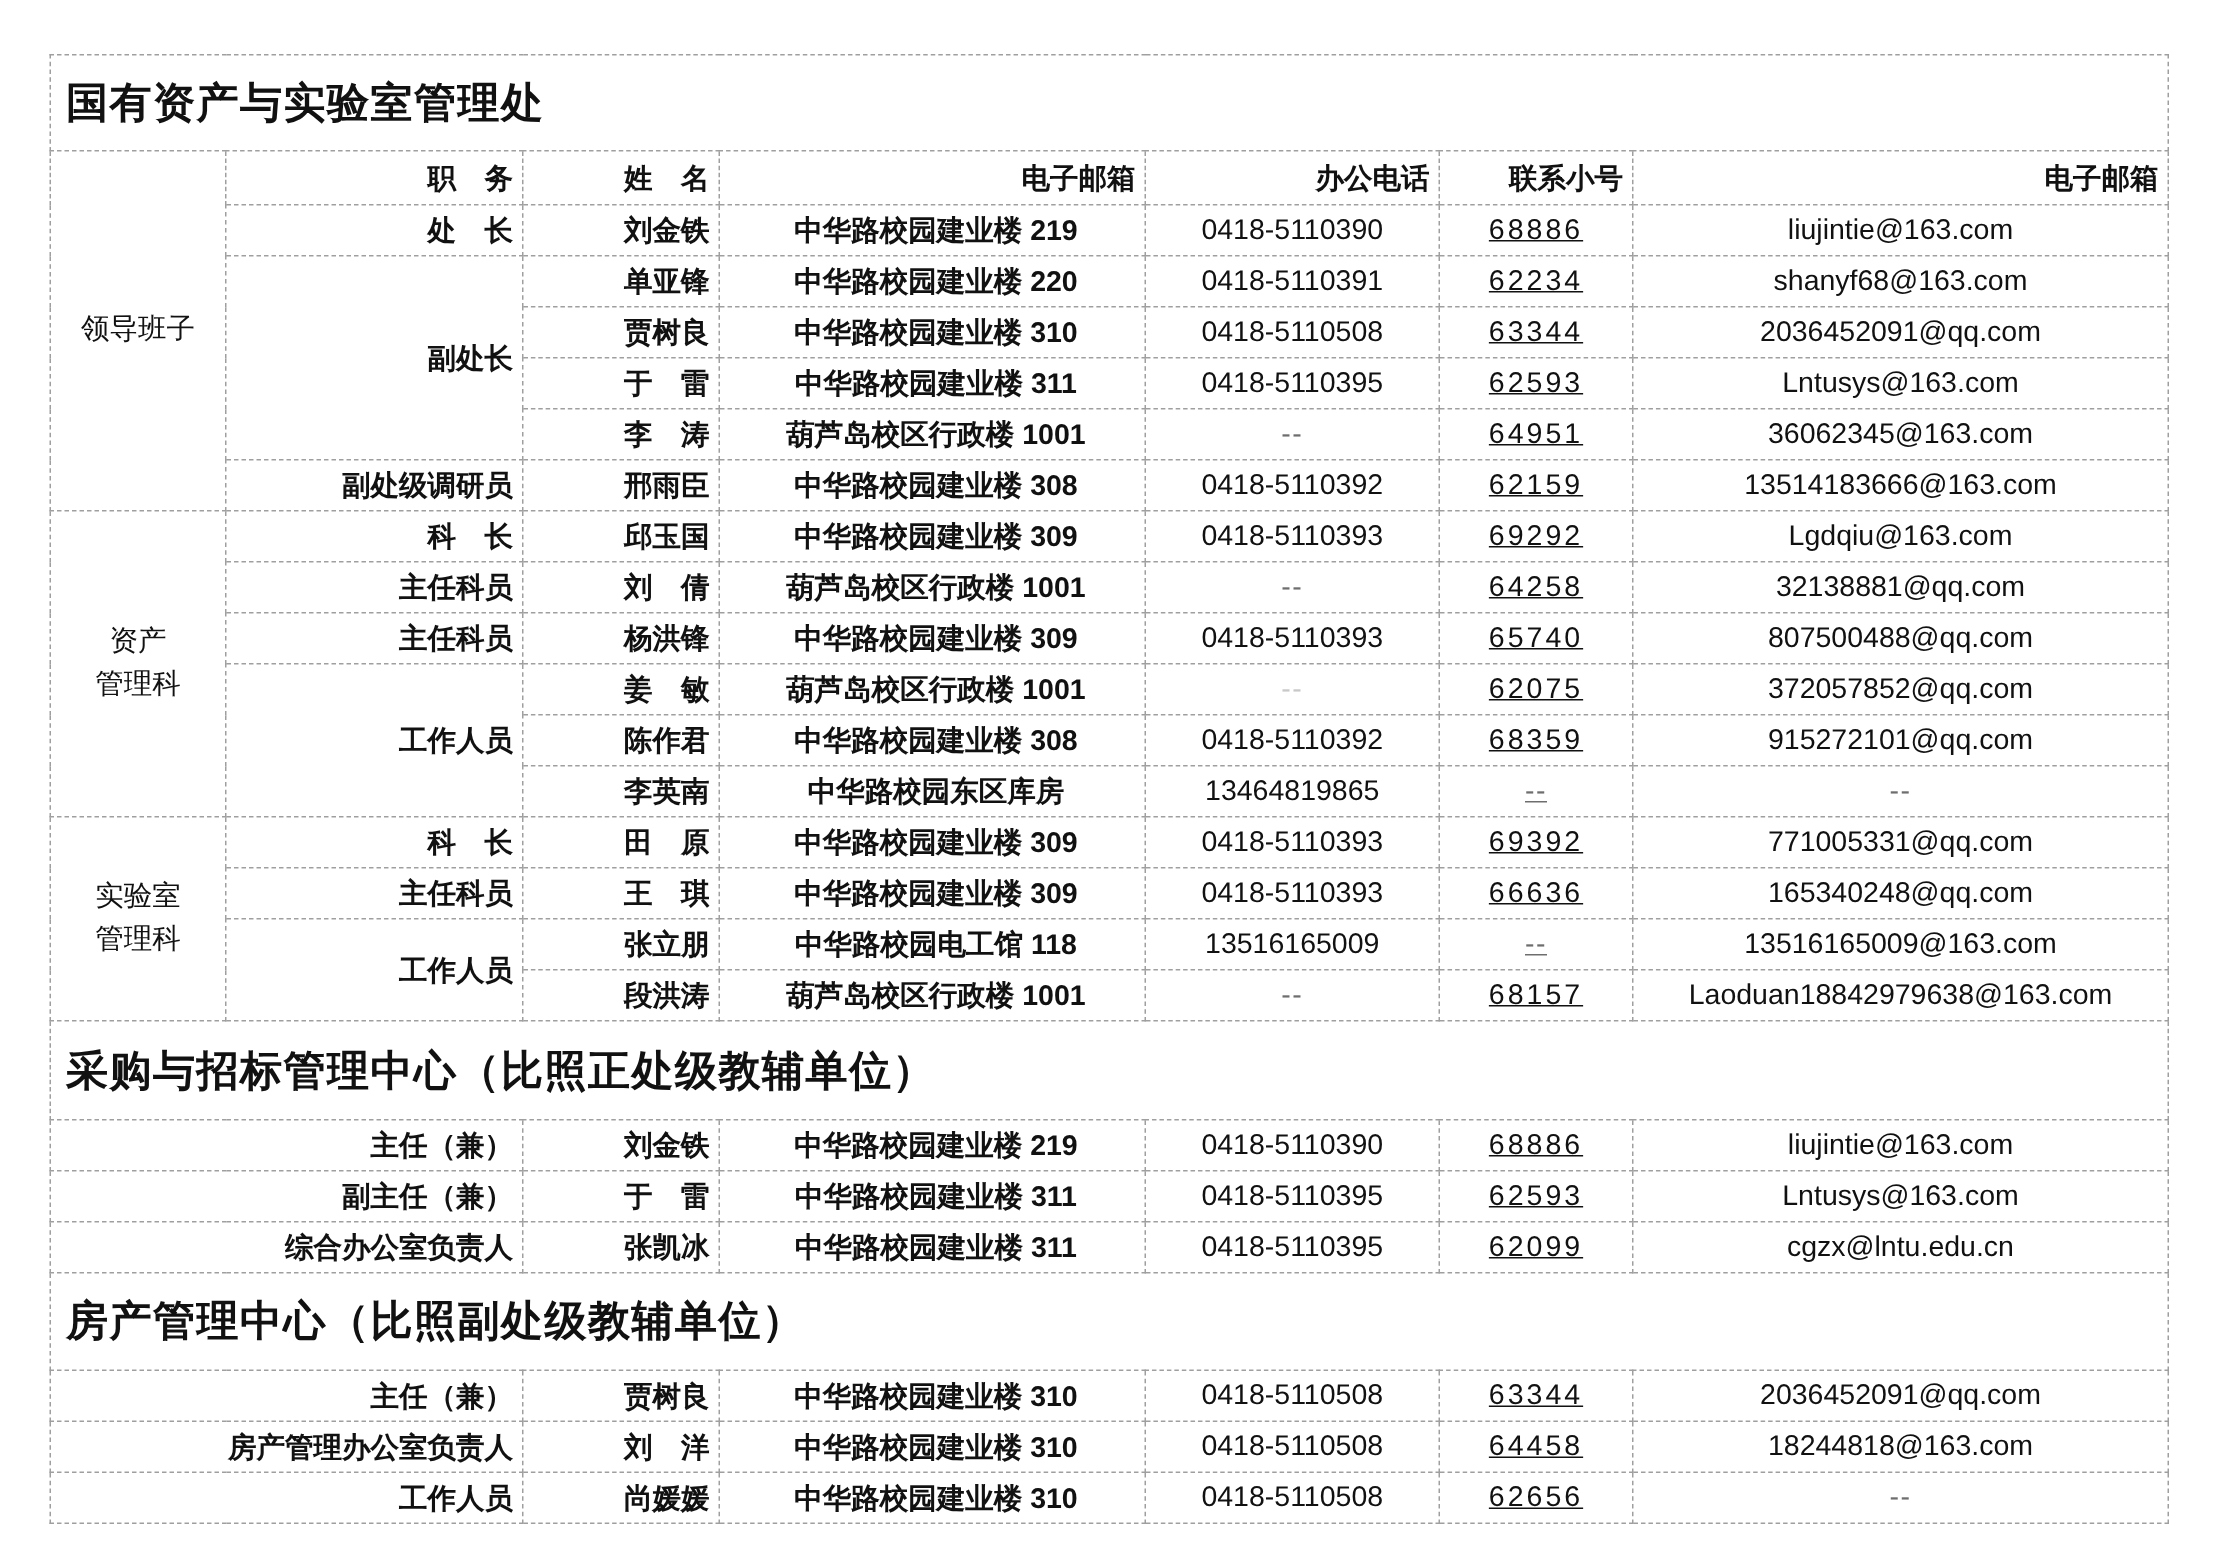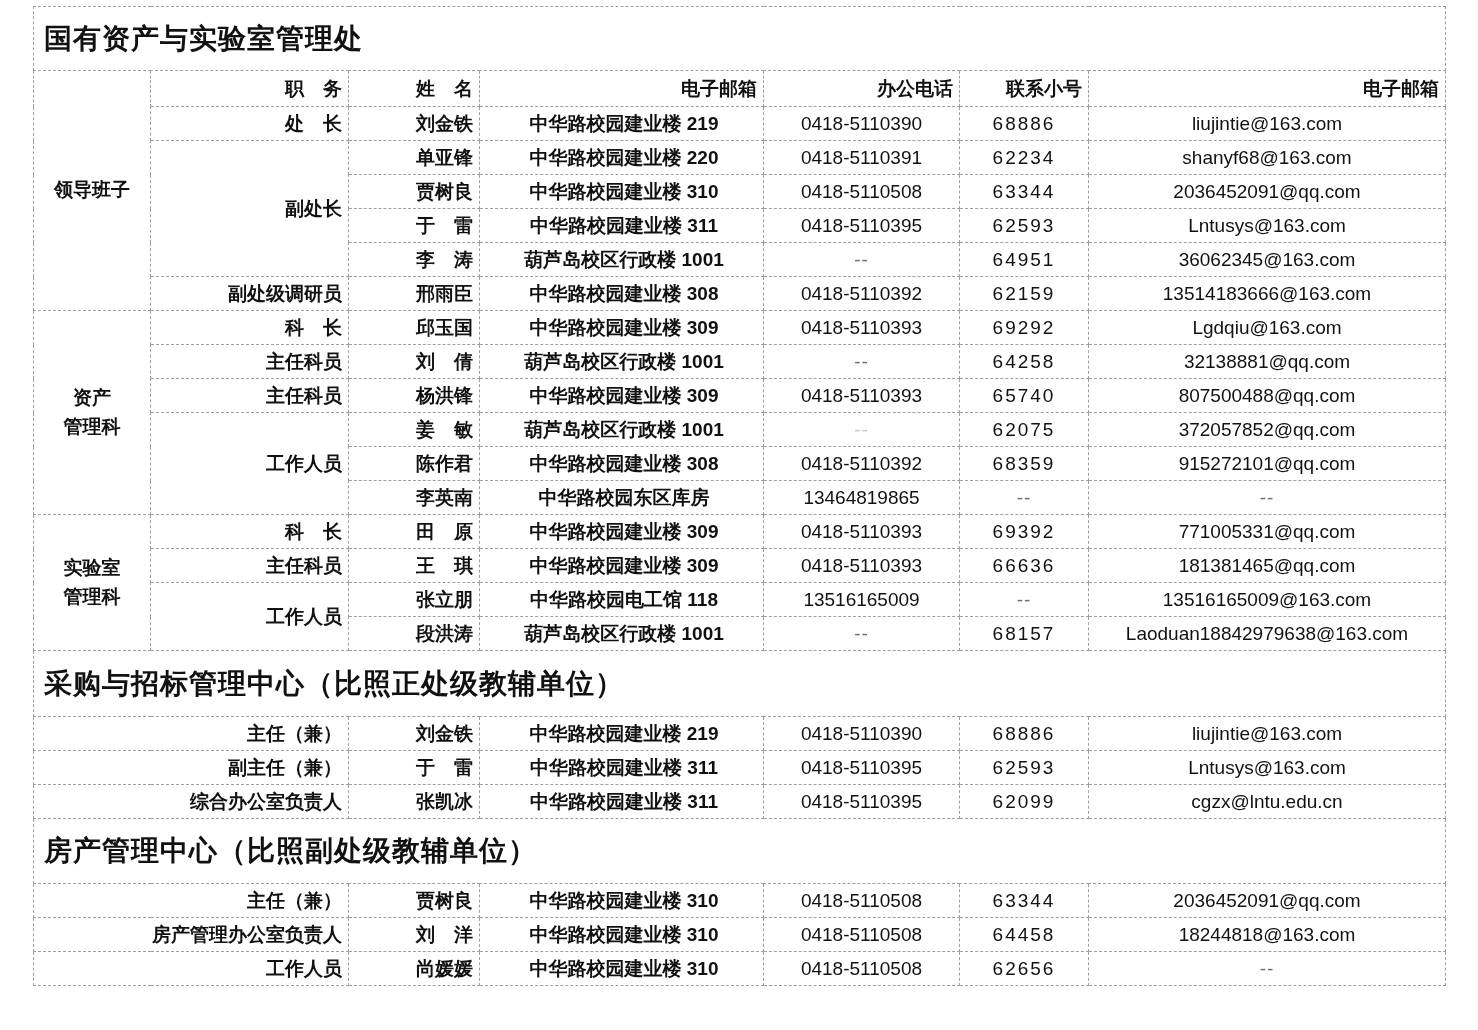--- a/index.html
+++ b/index.html
@@ -1,45 +1,45 @@
 <!DOCTYPE html>
 <html><head>
 <meta charset="utf-8">
 <style>
   html,body{margin:0;padding:0;background:#ffffff;}
   body{
     width:1478px;height:1030px;position:relative;
     font-family:"Liberation Sans","DejaVu Sans",sans-serif;
     color:#111111;
   }
-  .sheet{position:absolute;left:33px;top:6px;width:1412px;}
+  .sheet{position:absolute;left:33px;top:36px;width:1412px;}
   table{border-collapse:collapse;table-layout:fixed;width:1412px;}
   td{
     border:1px dashed #9f9f9f;
     padding:0 6px;
     font-size:19px;
     text-align:center;
     vertical-align:middle;
     overflow:hidden;
     white-space:nowrap;
   }
   tr.r{height:34px;}
   tr.hr{height:36px;}
   tr.t1{height:64px;}
   tr.t2{height:66px;}
   tr.t3{height:65px;}
   td.title{
     font-size:28px;font-weight:bold;text-align:left;padding-left:10px;
     letter-spacing:1px;
   }
-  td.group{white-space:pre-line;font-weight:700;line-height:1.5;}
+  td.group{white-space:pre-line;font-weight:400;line-height:1.5;}
   td.hcell, td.pos, td.name{font-weight:600;text-align:right;}
   td.loc{text-align:center;padding-left:11px;font-weight:600;}
   td.phone, td.ext, td.email{font-weight:400;}
-  td.ext{letter-spacing:2px;}
+  td.ext{letter-spacing:2px;text-decoration:underline;}
   td.dash{color:#6e6e6e;letter-spacing:1px;}
   td.faint{color:#c8c8c8;letter-spacing:1px;}
 </style>
 </head>
 <body>
 
 <div class="sheet">
 <table>
   <colgroup>
     <col style="width:117px">
@@ -170,21 +170,21 @@
     <td class="phone">0418-5110393</td>
     <td class="ext">69392</td>
     <td class="email">771005331@qq.com</td>
   </tr>
   <tr class="r">
     <td class="pos">主任科员</td>
     <td class="name">王　琪</td>
     <td class="loc">中华路校园建业楼 309</td>
     <td class="phone">0418-5110393</td>
     <td class="ext">66636</td>
-    <td class="email">181381465@qq.com</td>
+    <td class="email">165340248@qq.com</td>
   </tr>
   <tr class="r">
     <td class="pos" rowspan="2">工作人员</td>
     <td class="name">张立朋</td>
     <td class="loc">中华路校园电工馆 118</td>
     <td class="phone">13516165009</td>
     <td class="ext dash">--</td>
     <td class="email">13516165009@163.com</td>
   </tr>
   <tr class="r">

